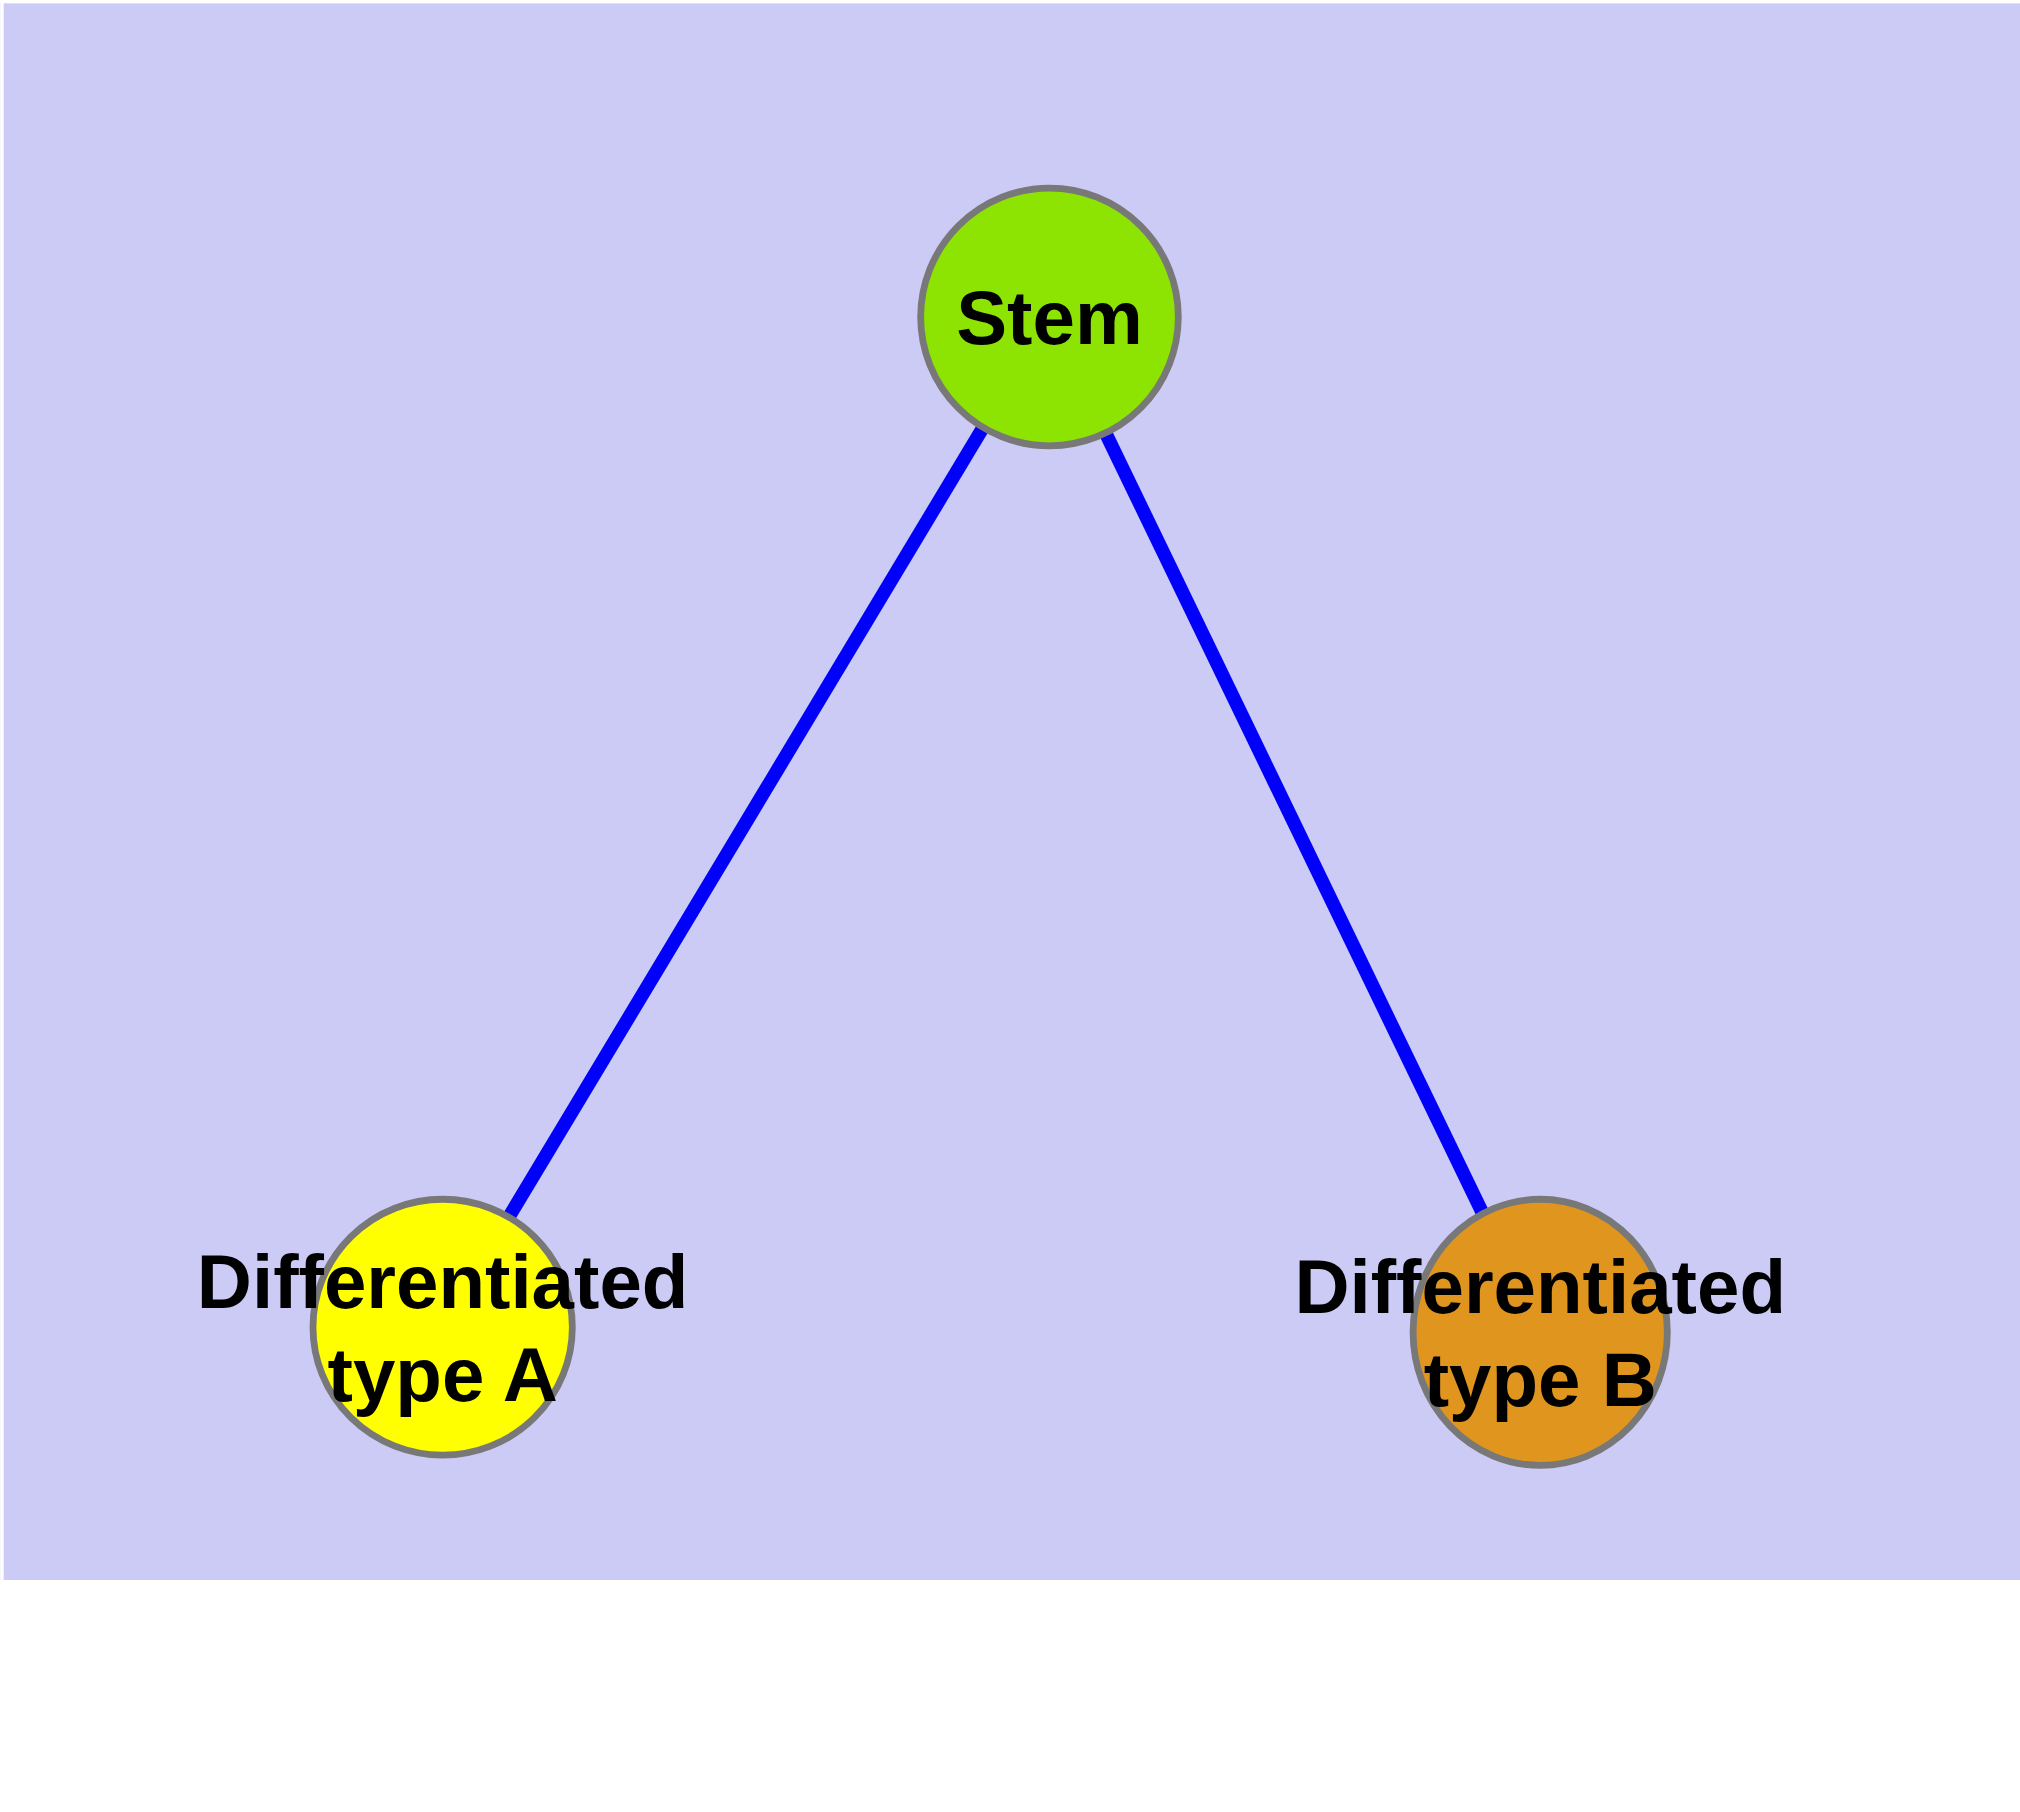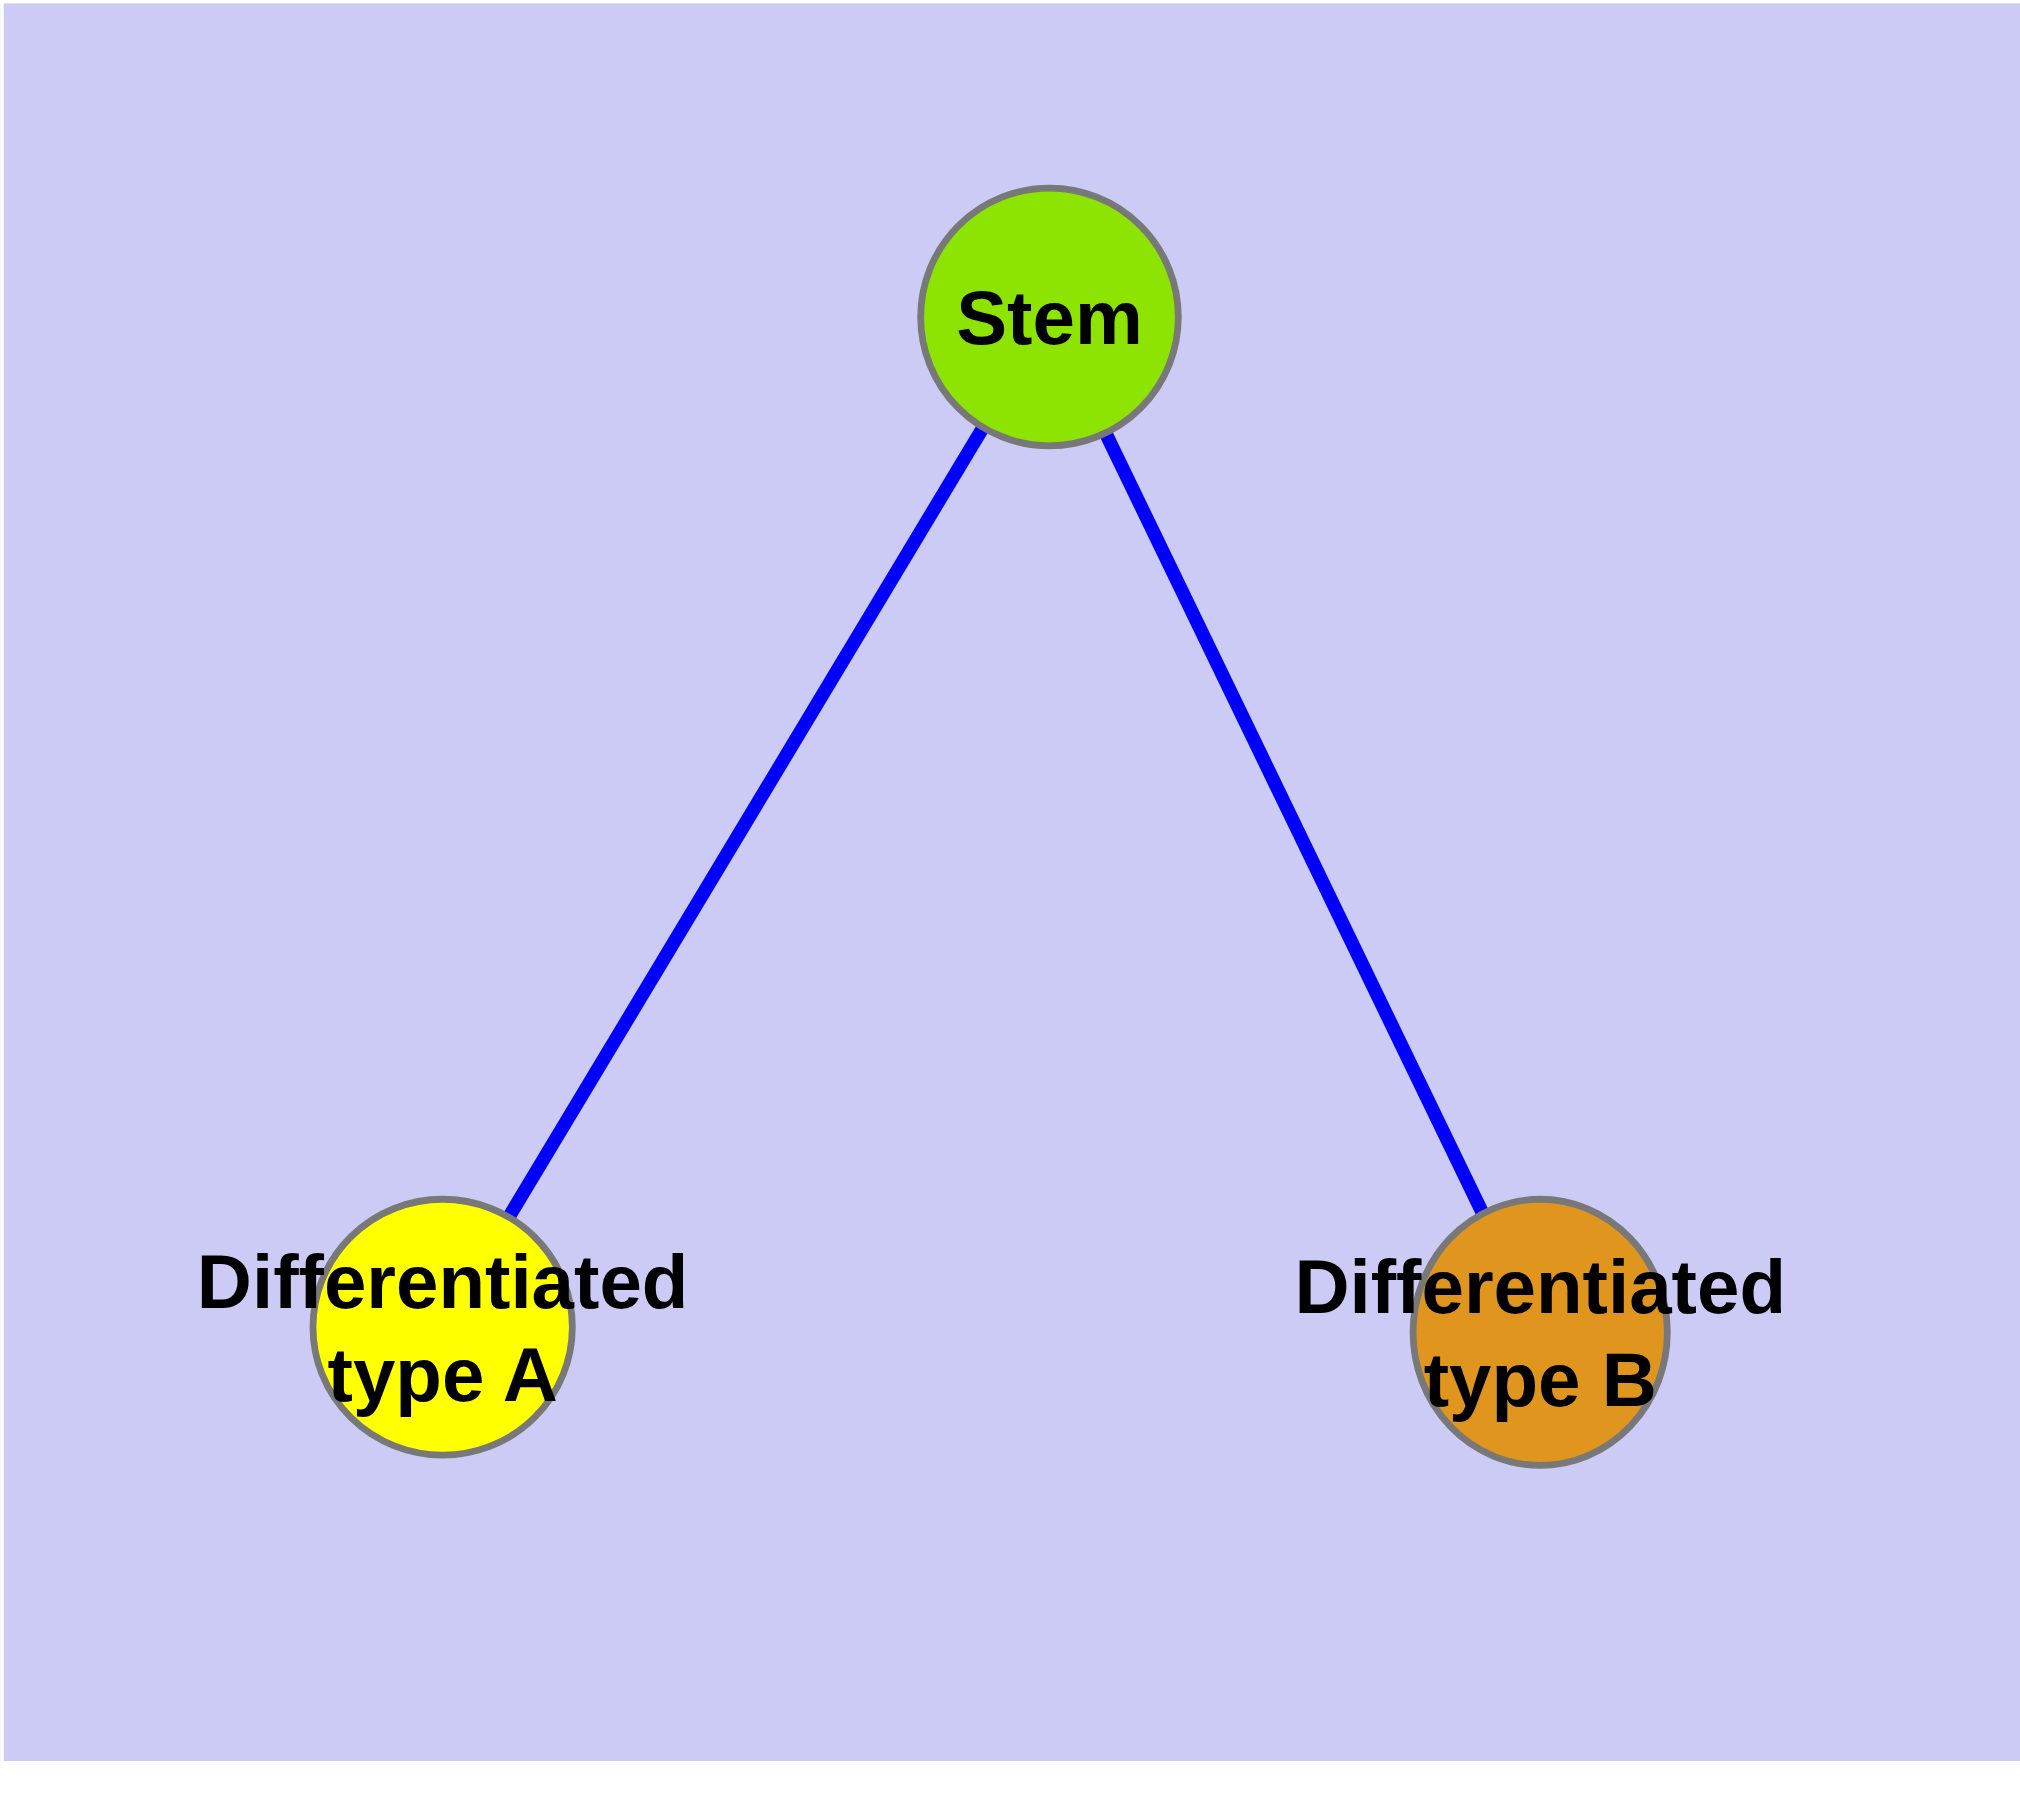--- a/index.html
+++ b/index.html
@@ -2,21 +2,21 @@
 <html style="font-size:13.6px"><head>
 <meta charset="utf-8">
 <style>
   html, body {
     margin: 0;
     padding: 0;
     background: #FFFFFF;
   }
   #stage {
     width: 2021px;
-    height: 1761px;
+    height: 1580px;
     position: relative;
     overflow: hidden;
   }
   svg {
     display: block;
   }
   .node-label {
     font-family: "Liberation Sans", "DejaVu Sans", sans-serif;
     font-weight: bold;
   }

